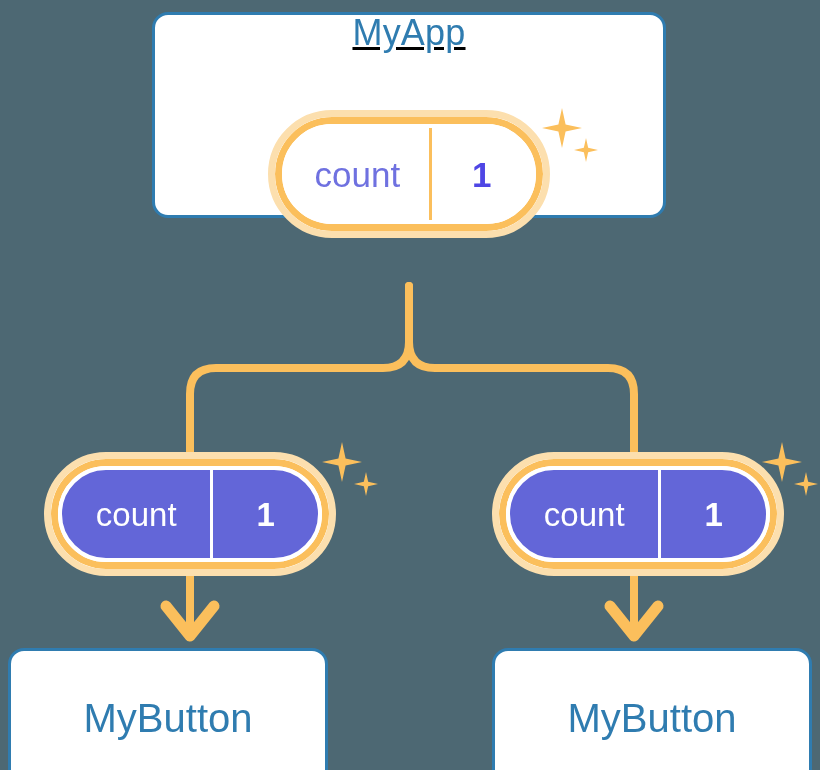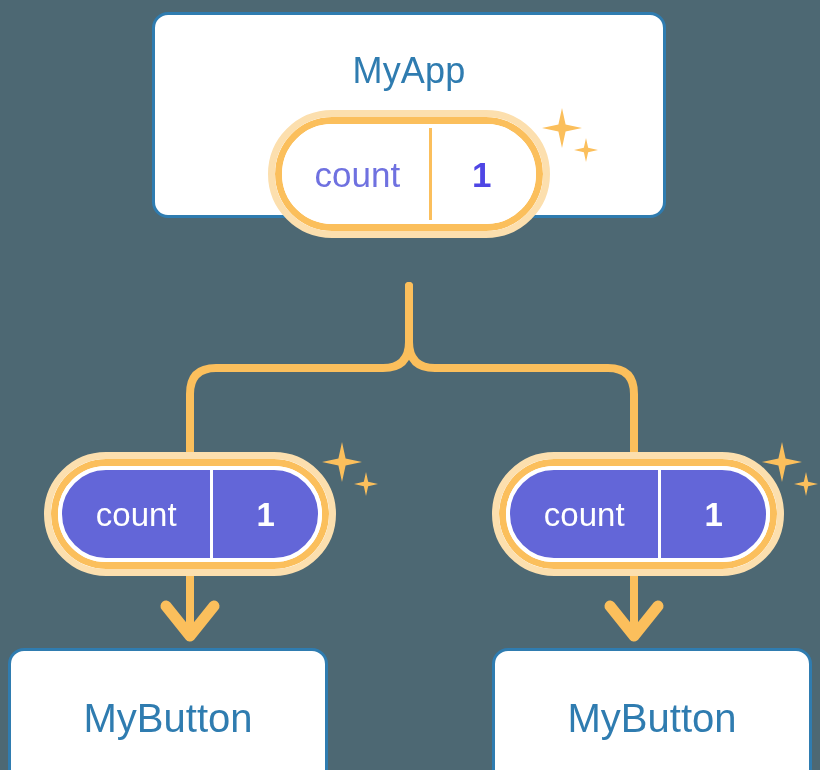--- a/index.html
+++ b/index.html
@@ -28,21 +28,21 @@
     font-size:36px;
     letter-spacing:.2px;
     line-height:1;
     white-space:nowrap;
   }
 
   #app-card{
     left:152px;top:12px;width:514px;height:206px;
     align-items:flex-start;
     justify-content:center;
-    padding-top:38px;
+    text-decoration:underline;
   }
   #btn-card-left{left:8px;top:648px;width:320px;height:140px;}
   #btn-card-right{left:492px;top:648px;width:320px;height:140px;}
   .btn-label{font-size:40px;color:#2f7cb0;line-height:1;white-space:nowrap;}
 
   
   .pill-wrap{position:absolute;}
   .pill{
     position:relative;
     box-sizing:border-box;

